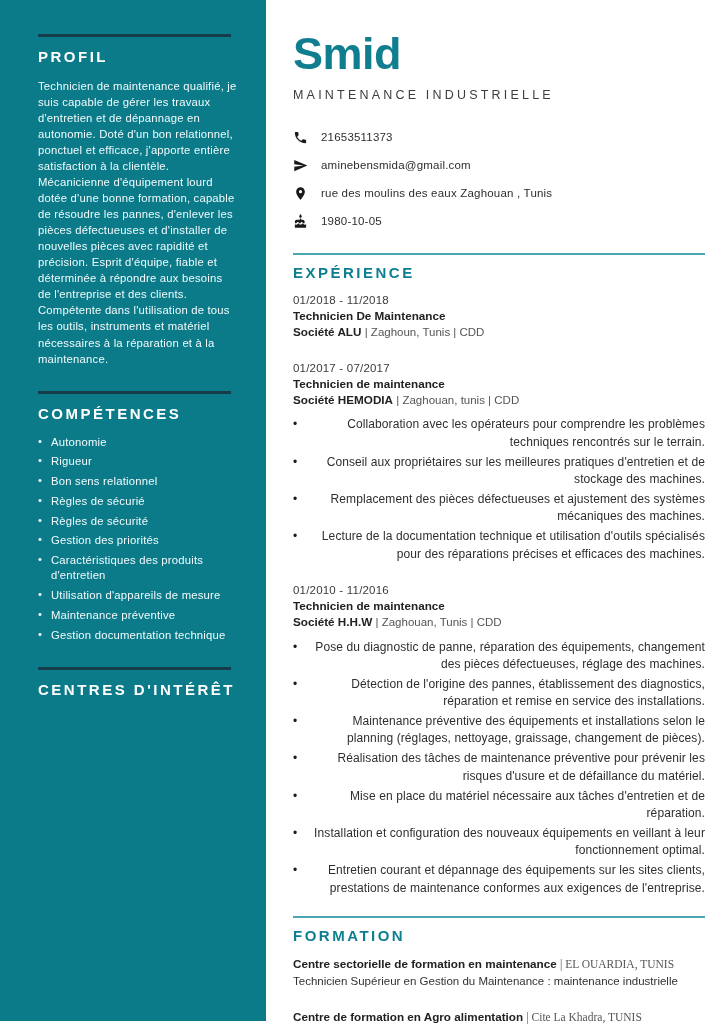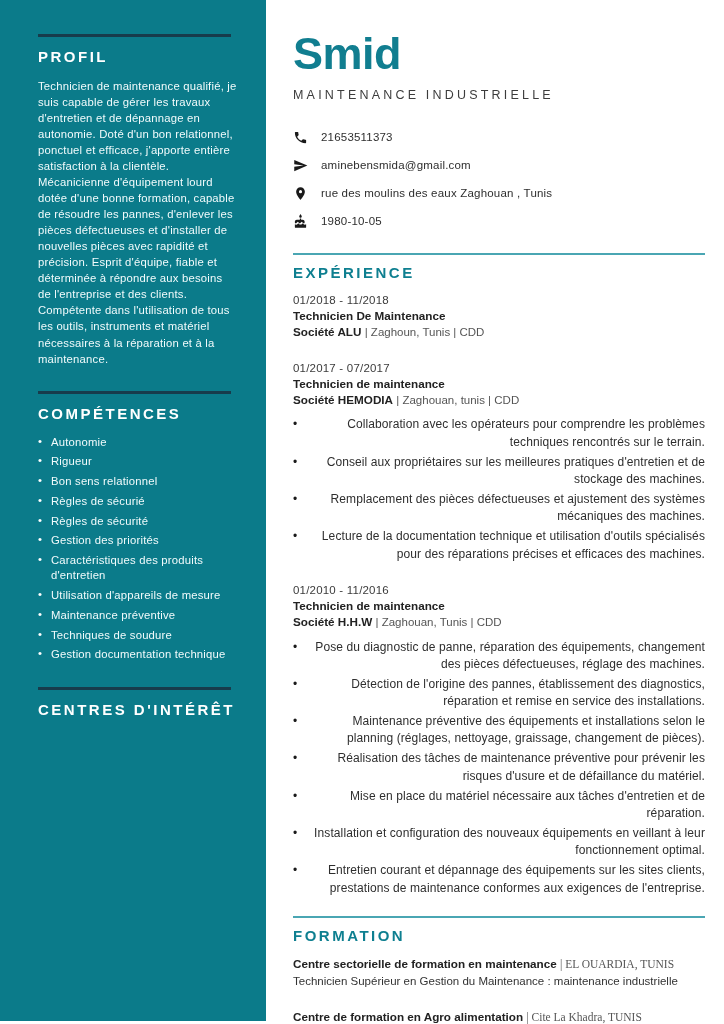--- a/index.html
+++ b/index.html
@@ -108,21 +108,20 @@
       <ul class="skill-list">
         <li>Autonomie</li>
         <li>Rigueur</li>
         <li>Bon sens relationnel</li>
         <li>Règles de sécurié</li>
         <li>Règles de sécurité</li>
         <li>Gestion des priorités</li>
         <li>Caractéristiques des produits d'entretien</li>
         <li>Utilisation d'appareils de mesure</li>
         <li>Maintenance préventive</li>
-        <li>Techniques de soudure</li>
         <li>Gestion documentation technique</li>
       </ul>
     </section>
 
     <section class="side-section">
       <div class="side-rule"></div>
       <h2 class="side-heading">CENTRES D'INTÉRÊT</h2>
     </section>
 
   </aside>

